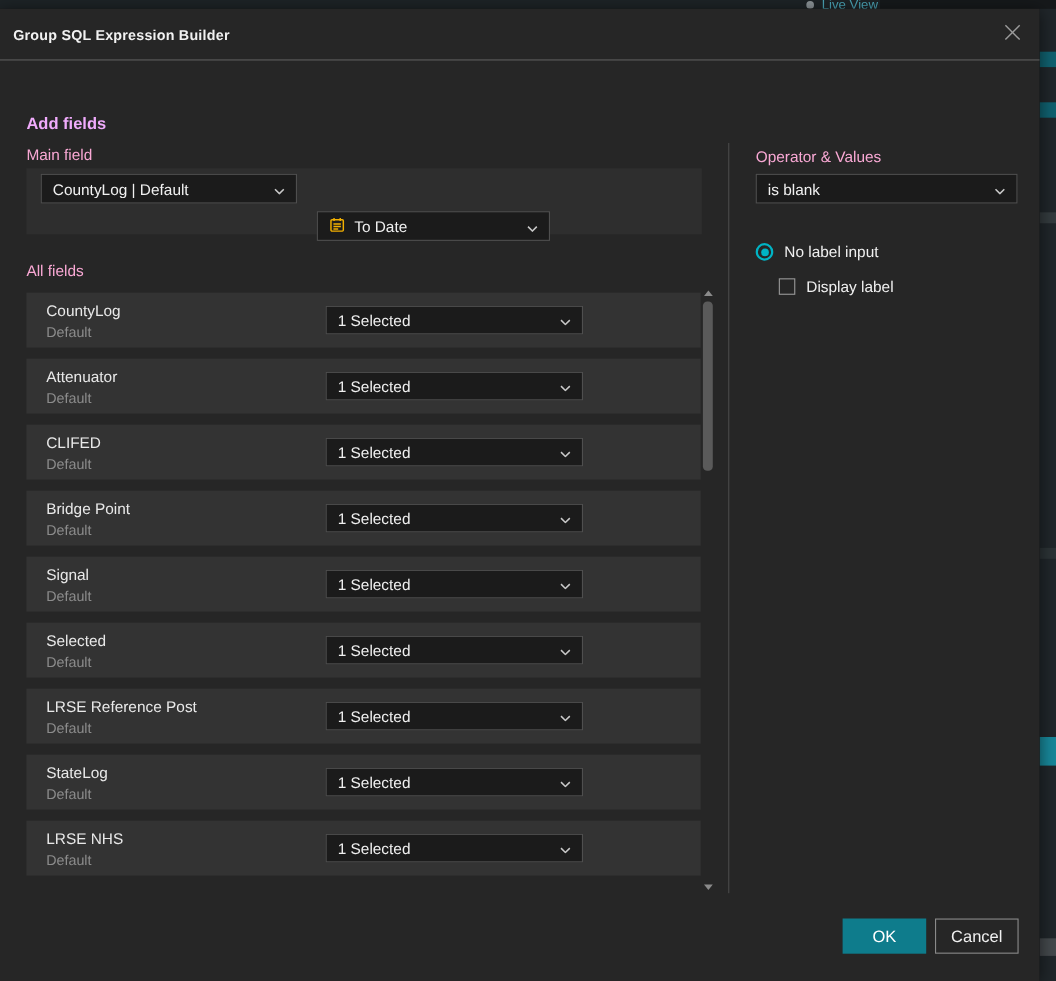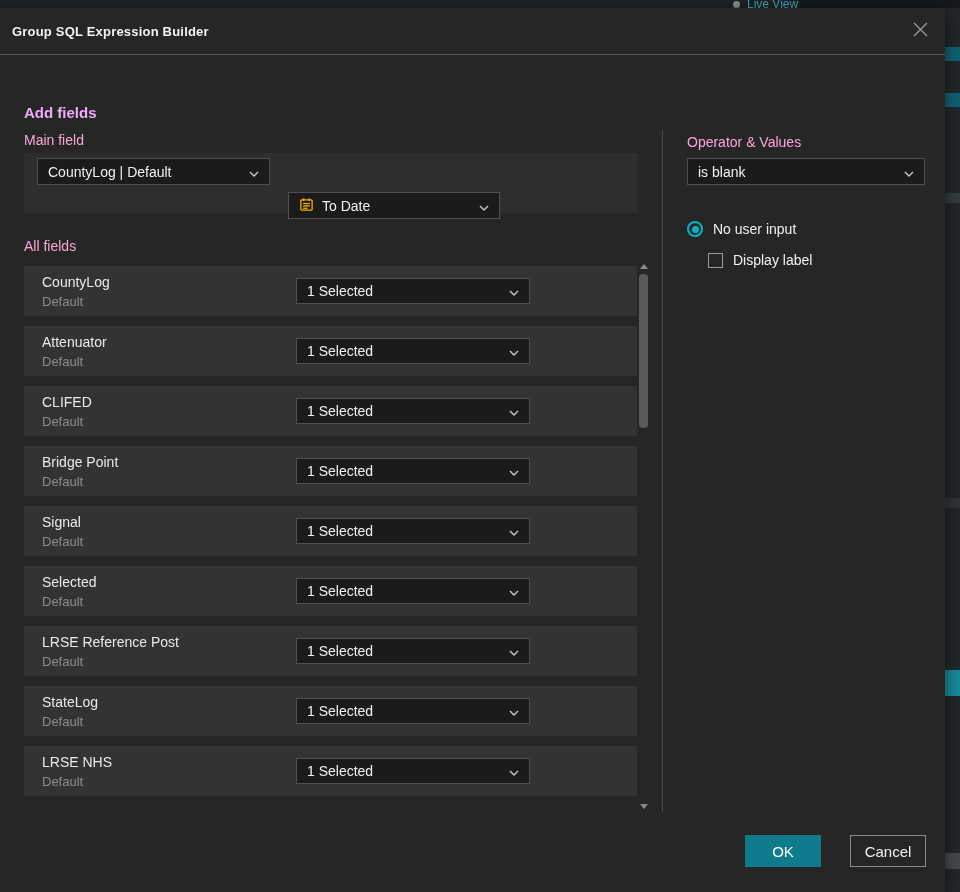--- a/index.html
+++ b/index.html
@@ -135,21 +135,21 @@
   .checkbox {
     width:15px; height:15px; border:1.5px solid #9a9a9a; background:transparent;
   }
 
   
   .btn {
     position:absolute; top:827px; height:32px; width:76px;
     display:flex; align-items:center; justify-content:center;
     font-size:15px; cursor:pointer; font-family:"Liberation Sans", sans-serif;
   }
-  .btn-ok { left:745px; background:#0e7c8c; color:#ffffff; border:none; }
+  .btn-ok { left:766px; background:#0e7c8c; color:#ffffff; border:none; }
   .btn-cancel { left:850px; background:transparent; color:#f0f0f0; border:1px solid #8a8a8a; }
 </style>
 </head>
 <body>
 
 <div class="bg-top-strip">
   <div class="bg-live-view">
     <span class="bg-live-dot"></span>
     <span>Live View</span>
   </div>
@@ -351,21 +351,21 @@
       <svg width="10" height="6" viewBox="0 0 10 6">
           <path d="M1 1l4 4 4-4" fill="none" stroke="#c8c8c8" stroke-width="1.4"></path>
         </svg>
     </span>
   </div>
 
   <div class="radio-row">
     <span class="radio-outer">
         <span class="radio-dot"></span>
       </span>
-    <span class="opt-label">No user input</span>
+    <span class="opt-label">No label input</span>
   </div>
 
   <div class="check-row">
     <span class="checkbox"></span>
     <span class="opt-label">Display label</span>
   </div>
 
   <button class="btn btn-ok">OK</button>
   <button class="btn btn-cancel">Cancel</button>
 

